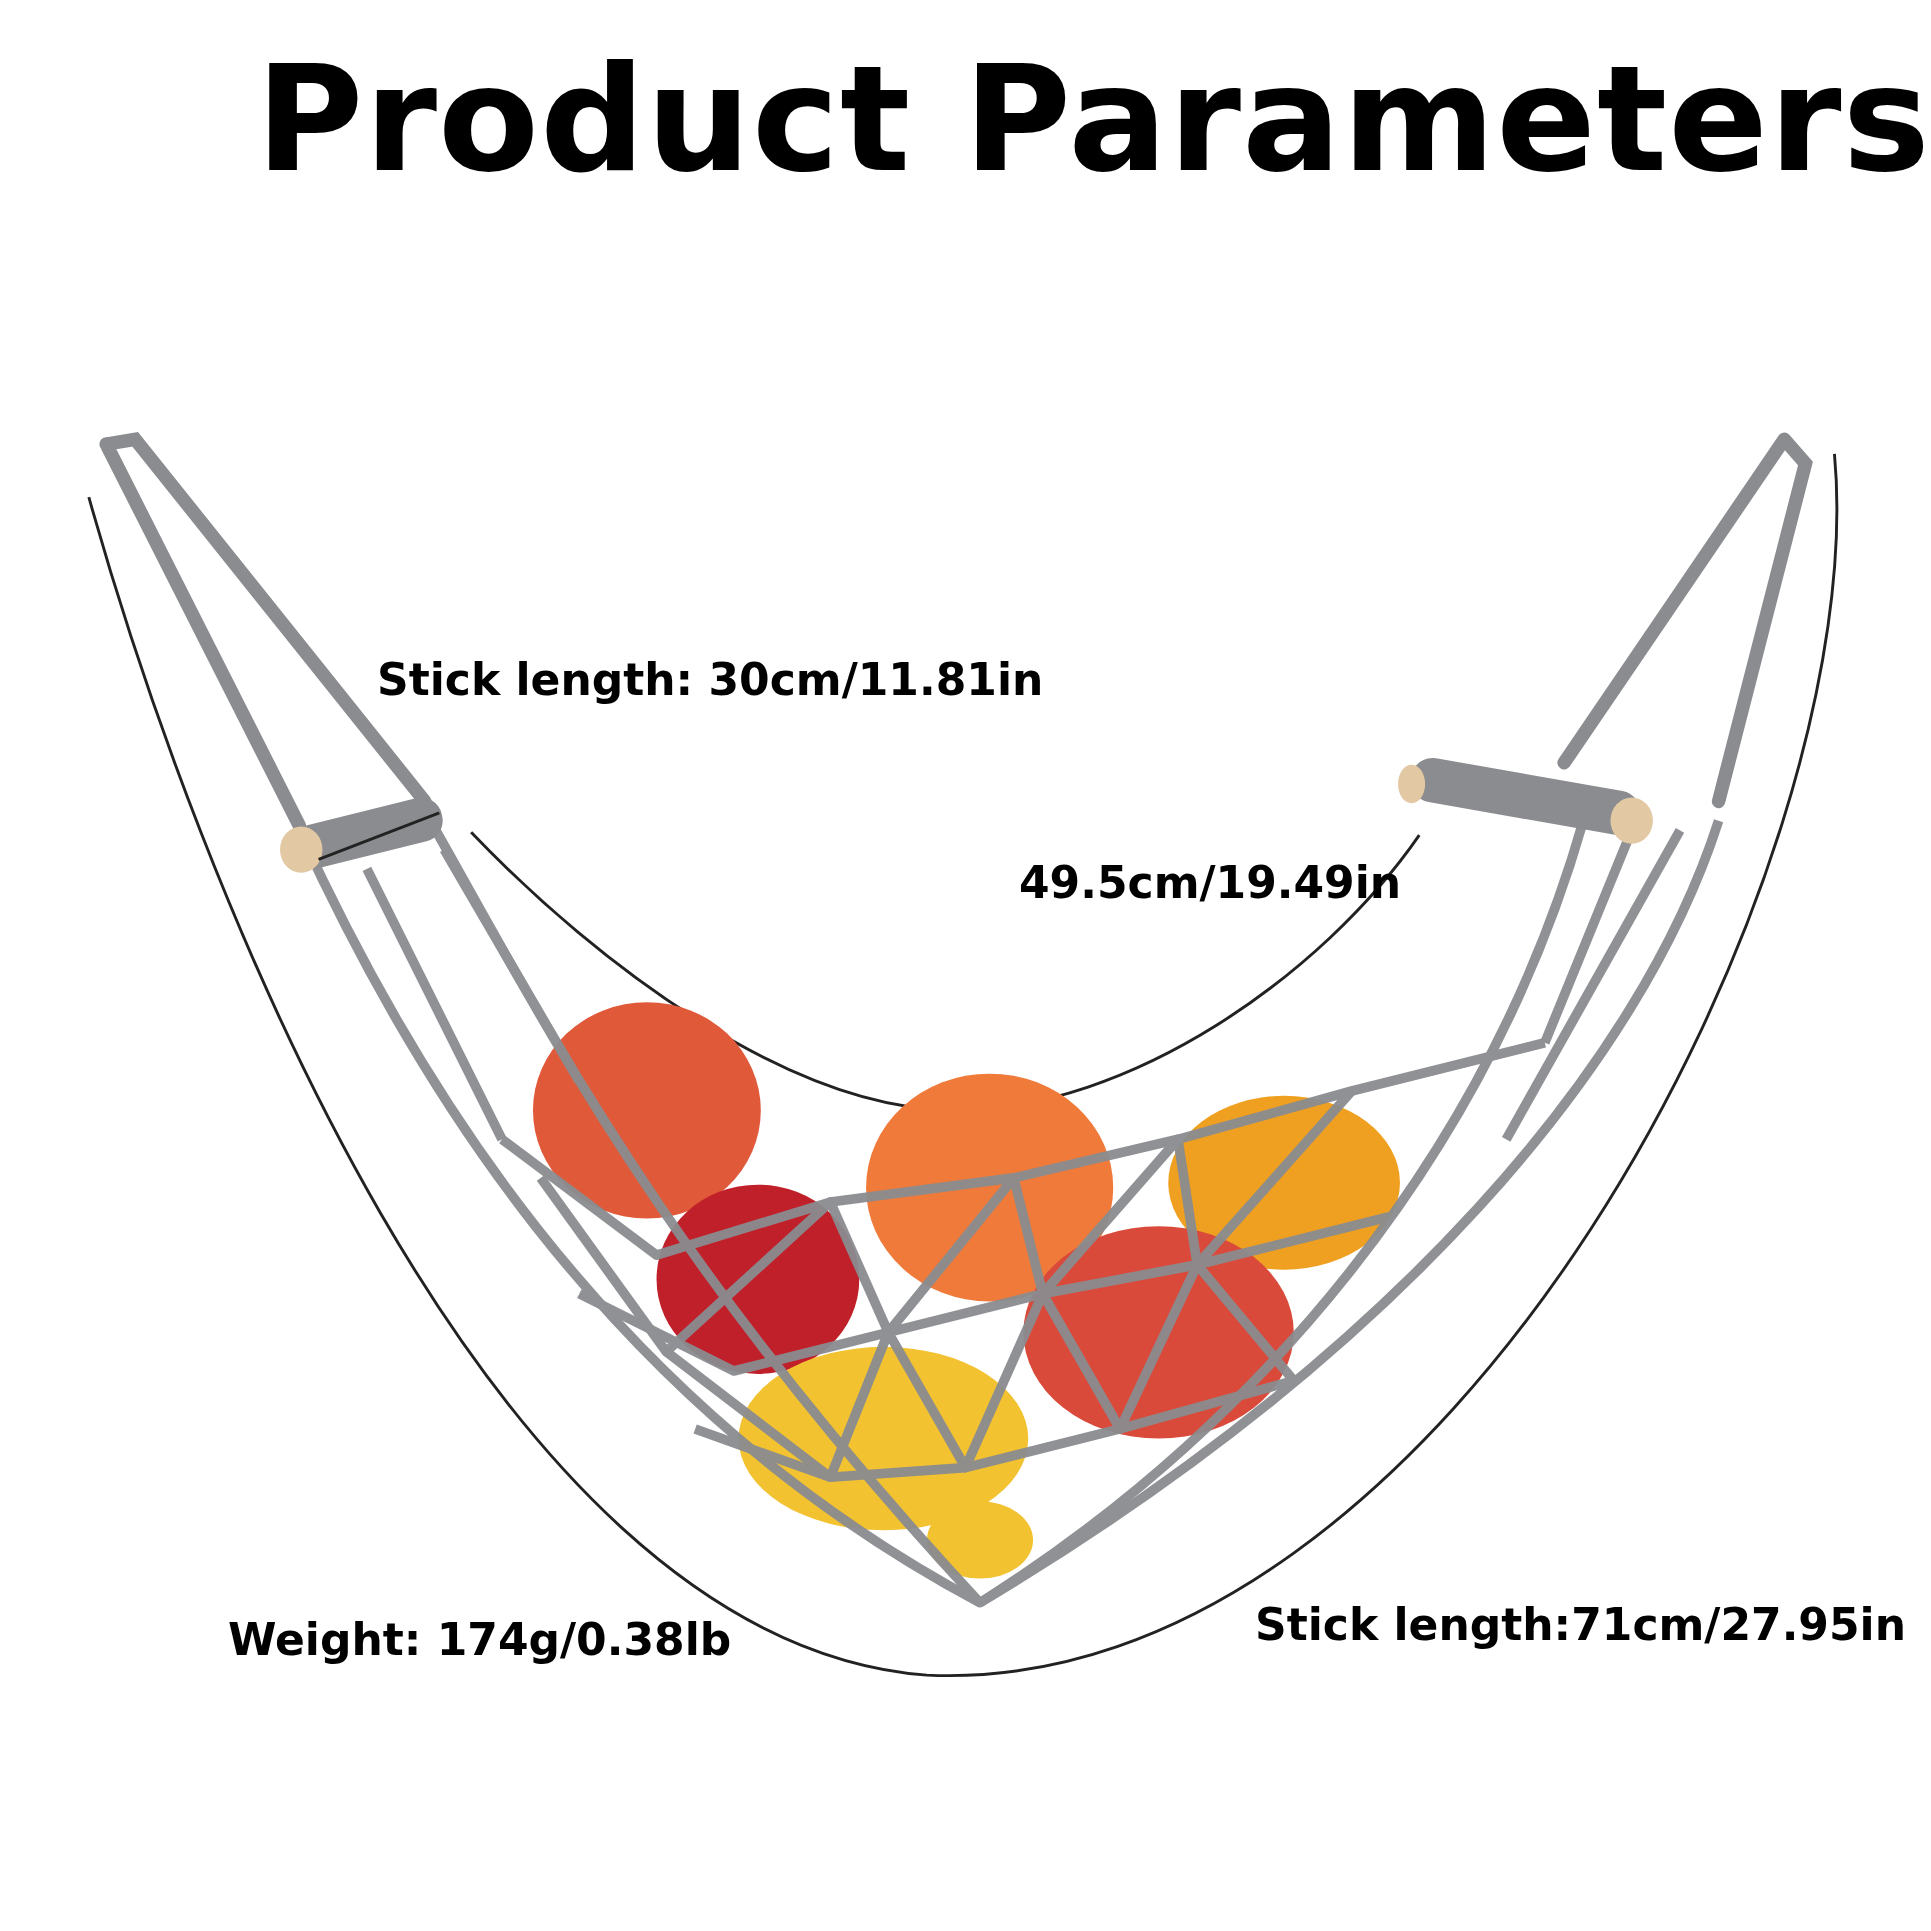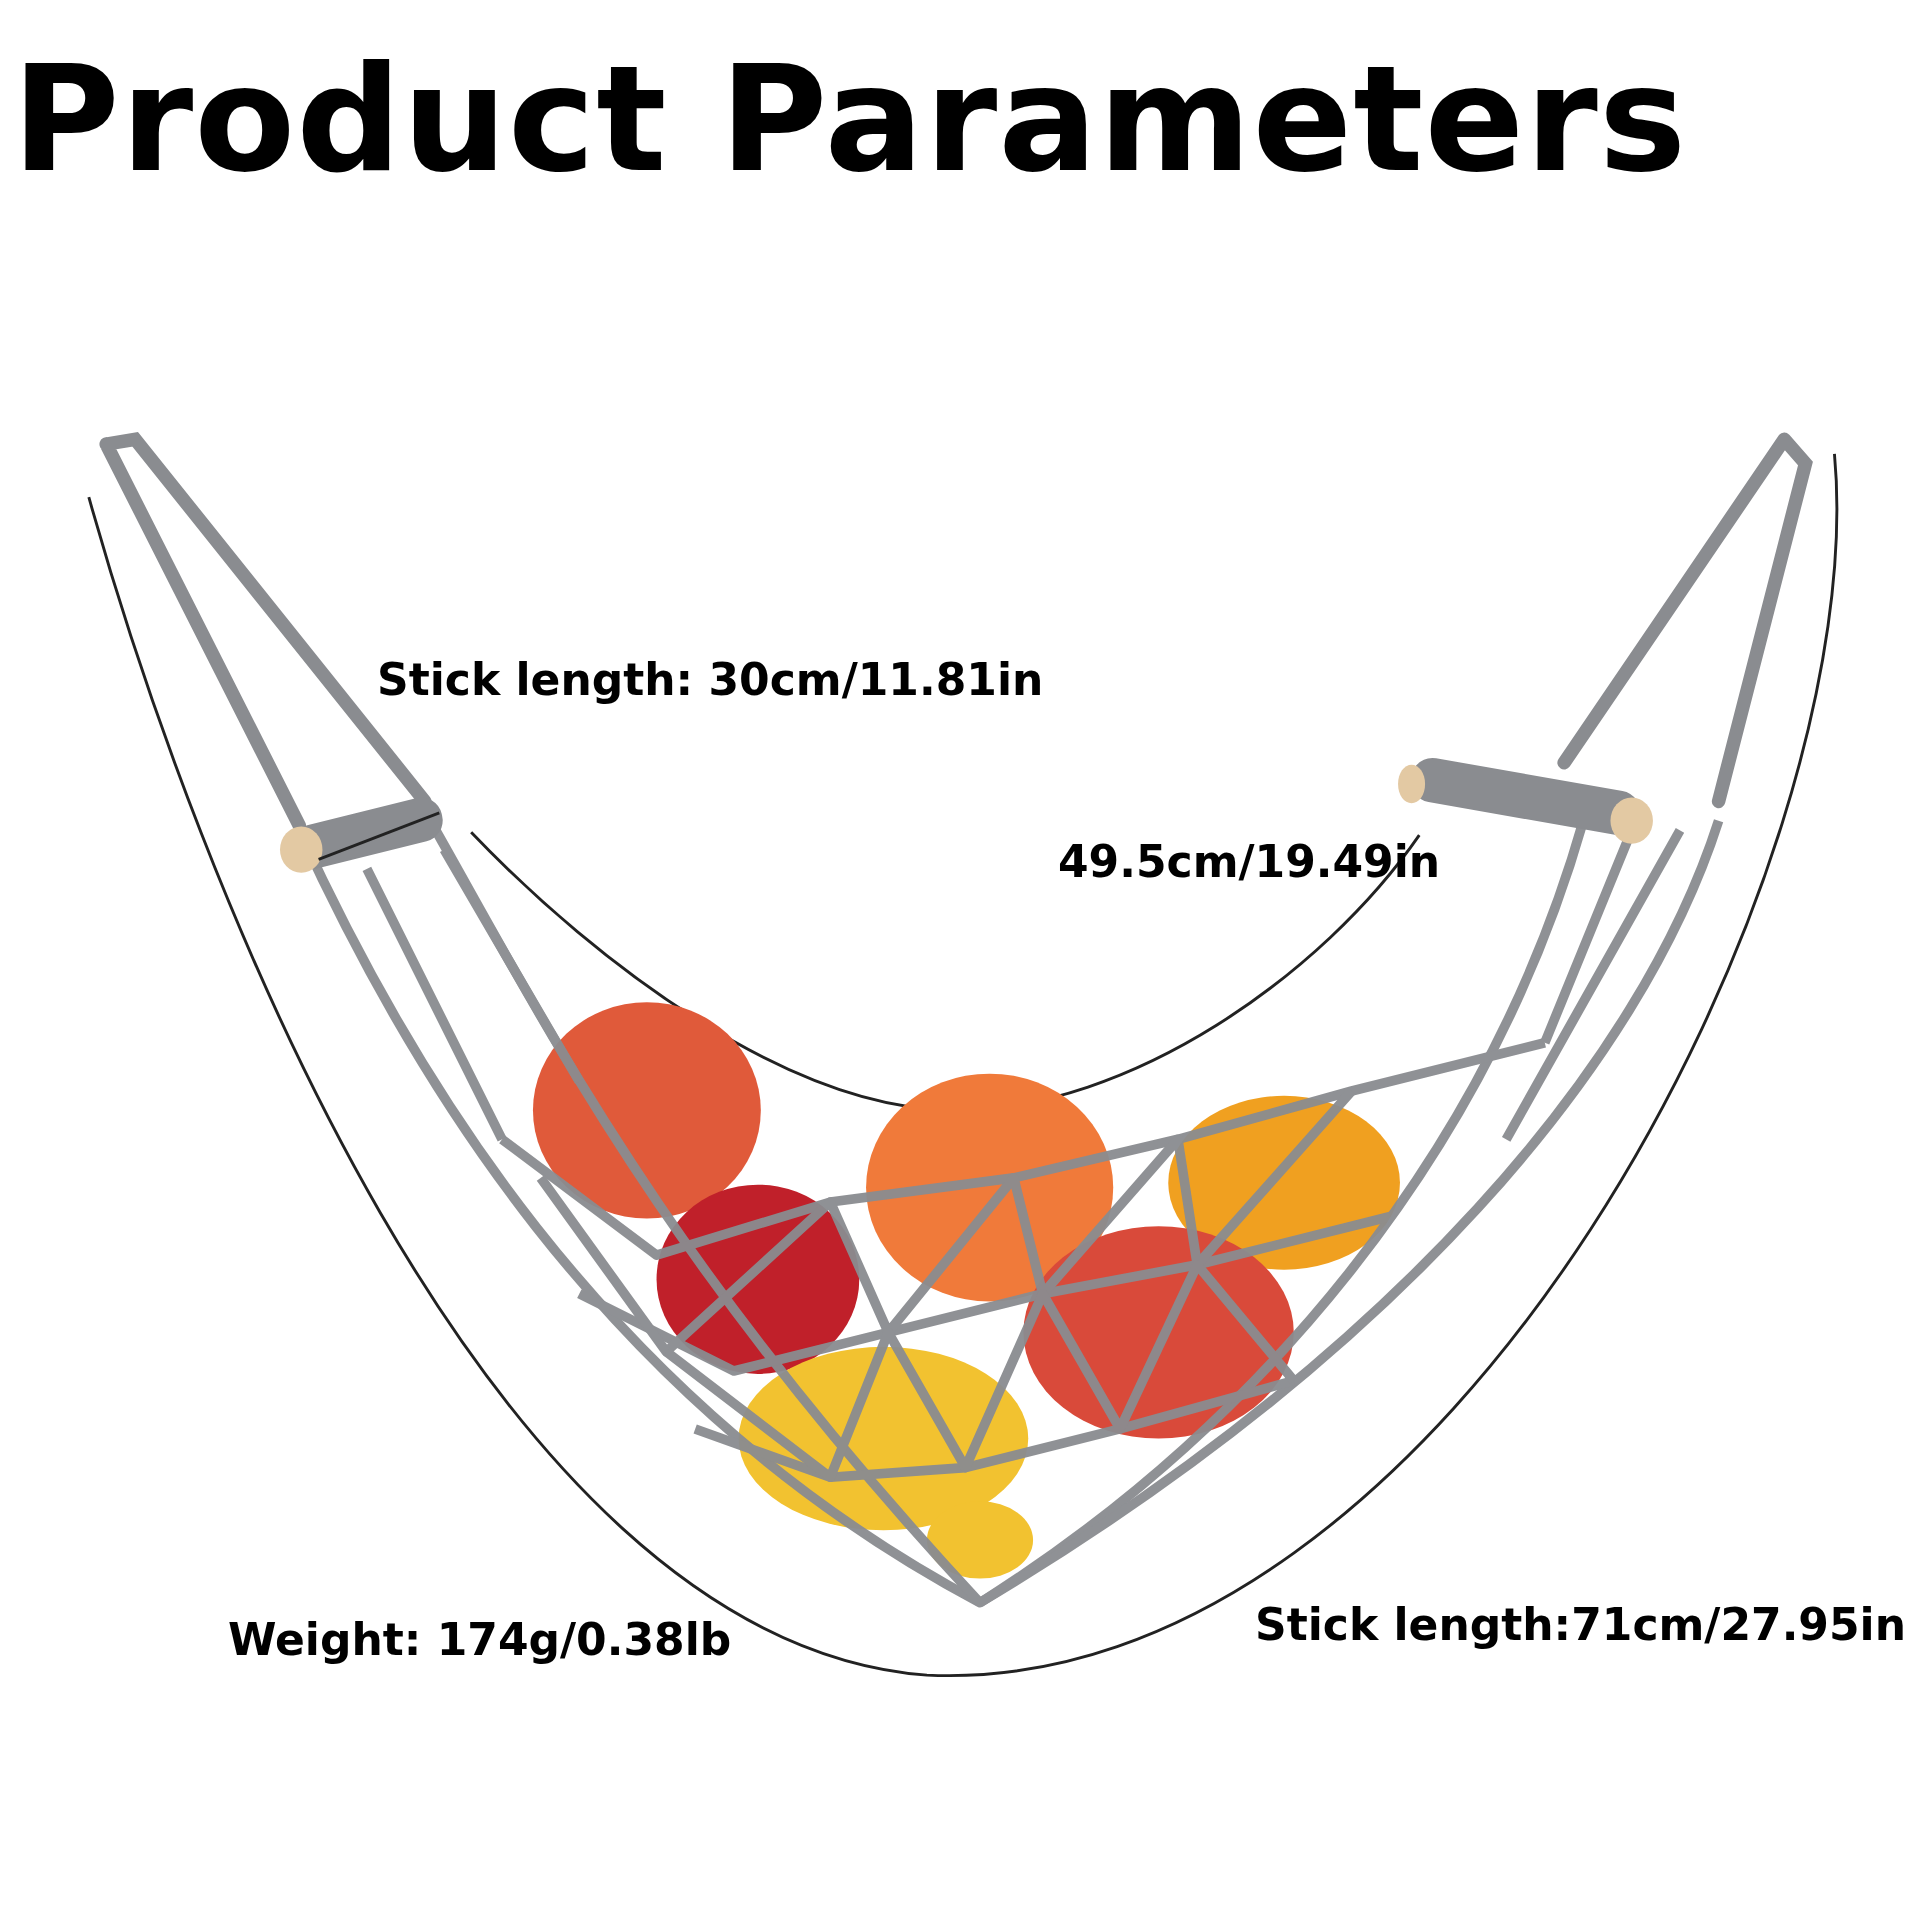--- a/index.html
+++ b/index.html
@@ -1,22 +1,22 @@
 <!DOCTYPE html>
 <html><head>
 <meta charset="utf-8">
 <style>
   html, body { margin: 0; padding: 0; background: #ffffff; }
   body { width: 1931px; height: 1931px; position: relative; overflow: hidden;
          font-family: "DejaVu Sans", "Liberation Sans", sans-serif; color: #000; }
-  .title { position: absolute; left: 12px; right: 0; top: 39px; text-align: left;
+  .title { position: absolute; left: 4px; right: 0; top: 39px; text-align: right;
            font-size: 147px; font-weight: bold; letter-spacing: 1px; line-height: 1.1; }
   .label { position: absolute; font-weight: bold; font-size: 44px; white-space: nowrap; line-height: 1; }
   #lbl-stick  { left: 377px; top: 658px; }
-  #lbl-inner  { left: 1019px; top: 840px; margin-left: 39px; }
+  #lbl-inner  { left: 1019px; top: 861px; }
   #lbl-weight { left: 228px;  top: 1618px; }
   #lbl-total  { left: 1255px; top: 1603px; }
   svg.art { position: absolute; left: 0; top: 0; }
 </style>
 </head>
 <body>
 
 <div class="title">Product Parameters</div>
 
 <svg class="art" width="1931" height="1931" viewBox="0 0 2000 2000">

